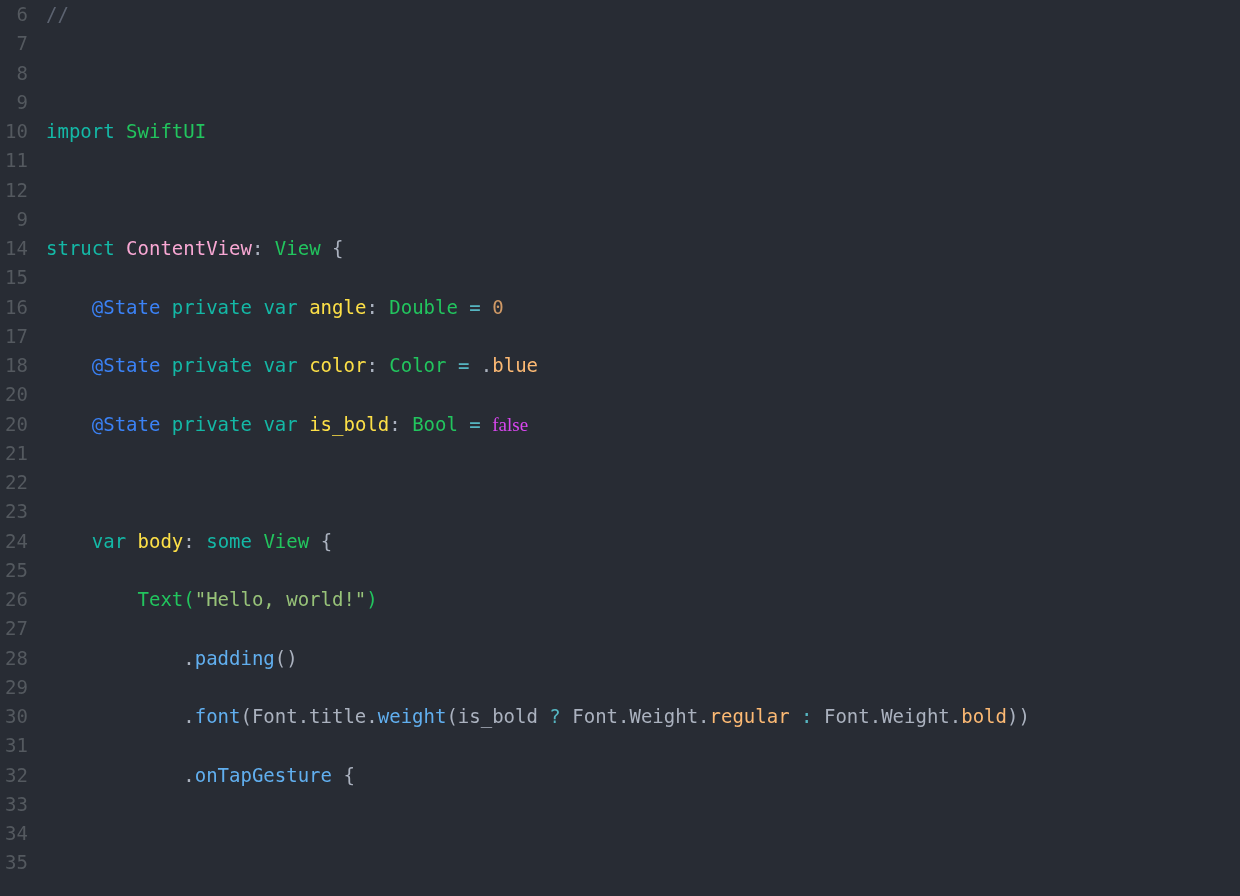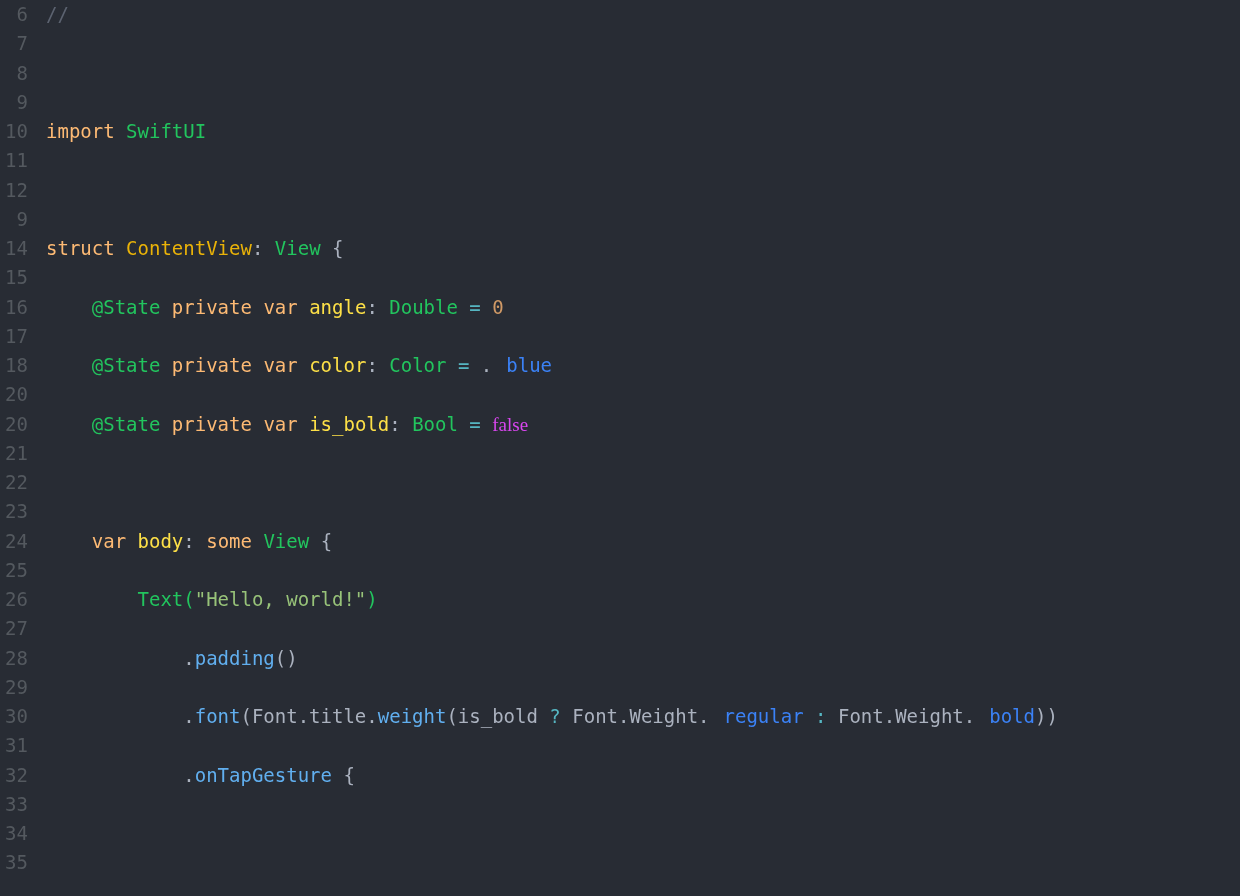--- a/index.html
+++ b/index.html
@@ -29,32 +29,32 @@
     flex: 1;
     white-space: pre;
     padding-left: 10px;
     position: relative;
   }
   .gutter div, .code .row {
     height: 29.25px;
     display: block;
   }
 
-  .c-kw  { color: #fdba74; } 
-  .c-typ { color: #eab308; } 
+  .c-kw  { color: #14b8a6; } 
+  .c-typ { color: #f9a8d4; } 
   .c-var { color: #fde047; } 
   .c-fn  { color: #61afef; } 
   .c-pln { color: #abb2bf; } 
   .c-pln2{ color: #22c55e; } 
   .c-str { color: #98c379; } 
   .c-num { color: #d19a66; } 
   .c-bool{ color: #d946ef; font-family: Liberation Serif, serif; } 
   .c-cmt { color: #5c6370; font-style: normal; }
-  .c-enum{ color: #3b82f6; margin-left: 14px; } 
-  .c-attr{ color: #22c55e; margin-top: 27px; } 
+  .c-enum{ color: #fdba74; } 
+  .c-attr{ color: #3b82f6; margin-top: 27px; } 
   .c-op  { color: #56b6c2; }
 </style>
 </head>
 <body>
 
 <div class="editor">
   <div class="gutter">
       <div>6</div>
       <div>7</div>
       <div>8</div>

